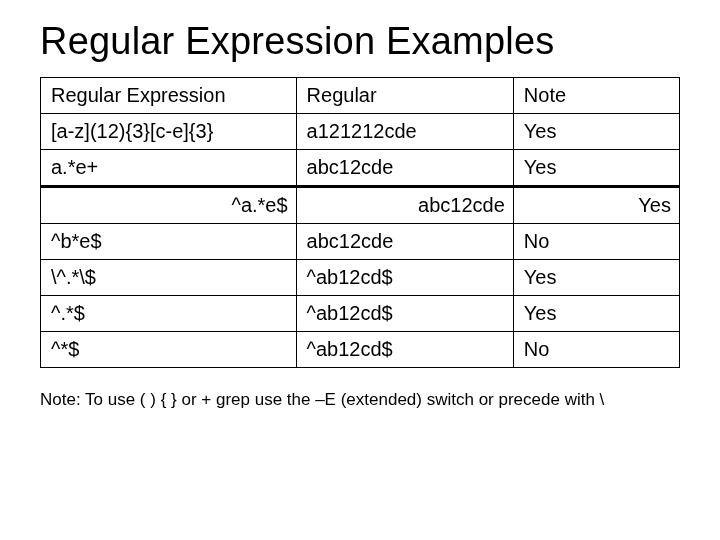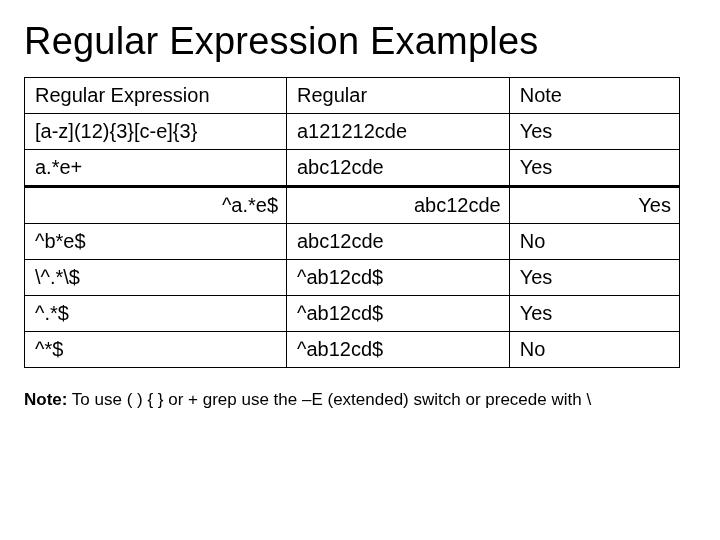--- a/index.html
+++ b/index.html
@@ -8,21 +8,21 @@
     width: 720px;
     height: 540px;
     background: #ffffff;
     font-family: Arial, Helvetica, sans-serif;
     color: #000;
   }
   .slide {
     box-sizing: border-box;
     width: 720px;
     height: 540px;
-    padding: 20px 40px 10px 24px;
+    padding: 20px 40px 10px 40px;
   }
   h1.title {
     font-size: 38px;
     font-weight: normal;
     margin: 0 0 14px 0;
     text-align: left;
     letter-spacing: 0.2px;
   }
   table.regex-table {
     border-collapse: collapse;
@@ -43,21 +43,21 @@
   }
   tr.group-divider td {
     border-top: 3px solid #000;
     text-align: right;
   }
   .note {
     margin-top: 22px;
     font-size: 17px;
   }
   .note .label {
-    font-weight: bold;
+    font-weight: normal;
   }
 </style>
 </head>
 <body>
 
 <div class="slide">
 
   <h1 class="title">Regular Expression Examples</h1>
 
   <table class="regex-table">

